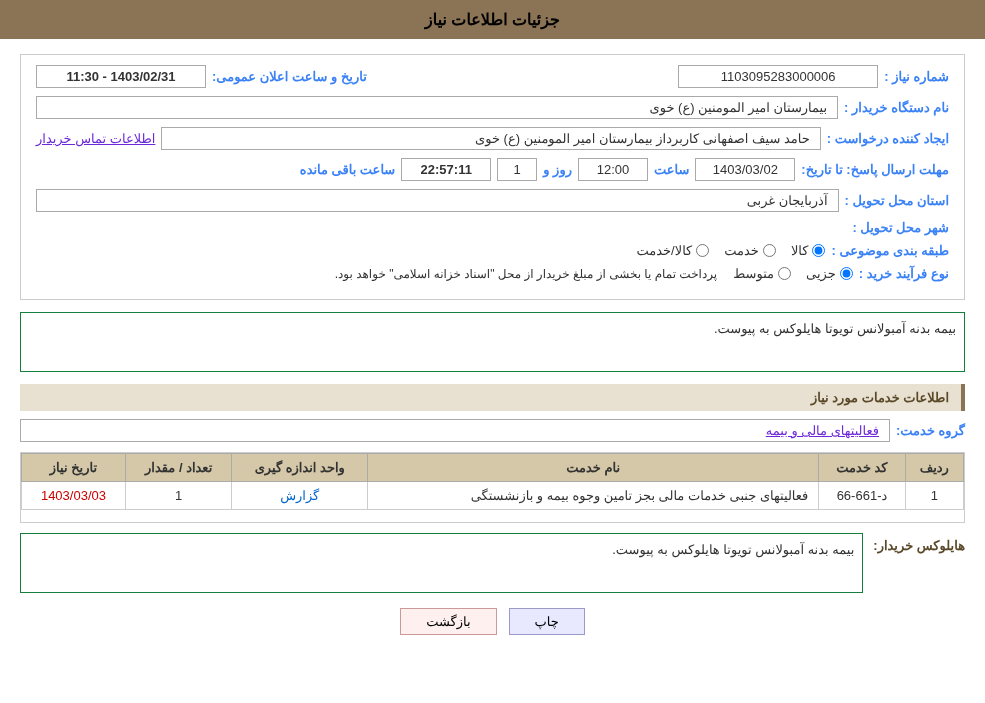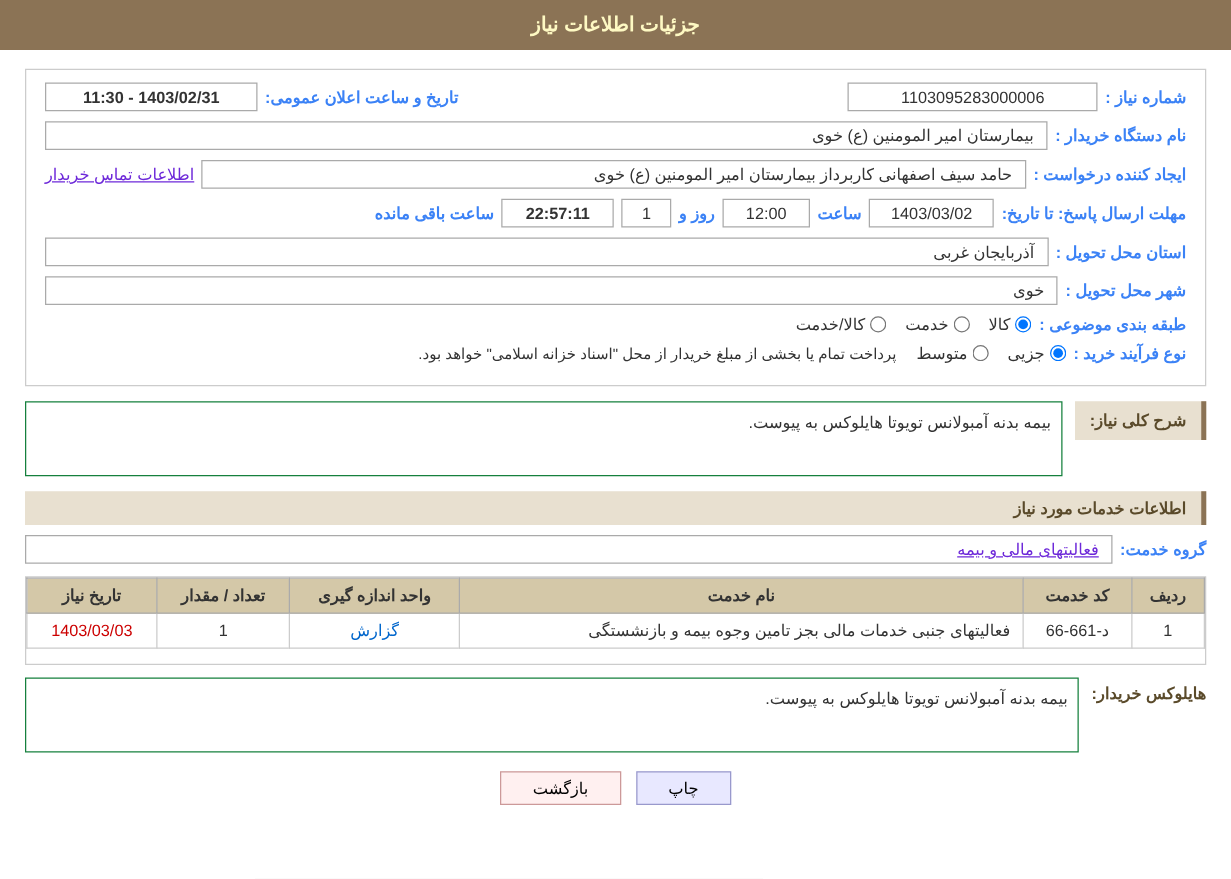--- a/index.html
+++ b/index.html
@@ -11,21 +11,21 @@
       color: #333;
     }
     .page-wrapper {
       width: 985px;
       min-height: 703px;
       background: #fff;
       margin: 0 auto;
     }
     .header-bar {
       background: #8B7355;
-      color: #fef9c3;
+      color: #000000;
       text-align: center;
       padding: 10px 0;
       font-size: 16px;
       font-weight: bold;
     }
     .content {
       padding: 15px 20px;
     }
     .form-section {
       border: 1px solid #ccc;
@@ -198,21 +198,20 @@
         <span class="field-label">ساعت باقی مانده</span>
       </div>
 
       <div class="row">
         <span class="field-label">استان محل تحویل :</span>
         <span class="value-box" style="flex:1; text-align:right; padding-right:10px;">آذربایجان غربی</span>
       </div>
 
       <div class="row">
         <span class="field-label">شهر محل تحویل :</span>
-        <span class="value-box" style="flex:1; text-align:right; padding-right:10px;">خوی</span>
       </div>
 
       <div class="row">
         <span class="field-label">طبقه بندی موضوعی :</span>
         <div class="radio-group">
           <div class="radio-item">
             <input type="radio" name="category" checked="" style="">
             <span>کالا</span>
           </div>
           <div class="radio-item">
@@ -237,21 +236,20 @@
             <input type="radio" name="process" style="">
             <span>متوسط</span>
           </div>
         </div>
         <span class="proc-note" style="font-size:12px; color:#333; margin-right:10px;">پرداخت تمام یا بخشی از مبلغ خریدار از محل "اسناد خزانه اسلامی" خواهد بود.</span>
       </div>
 
     </div>
 
     <div style="display:flex; gap:10px; margin-bottom:12px; align-items:flex-start;">
-      <span class="section-title" style="white-space:nowrap; padding:8px 12px; margin-bottom:0;">شرح کلی نیاز:</span>
       <div class="description-box">بیمه بدنه آمبولانس تویوتا هایلوکس به پیوست.</div>
     </div>
 
     <div class="section-title">اطلاعات خدمات مورد نیاز</div>
 
     <div class="row" style="margin-bottom:10px;">
       <span class="field-label">گروه خدمت:</span>
       <span class="link-text value-box" style="flex:1; text-align:right; padding-right:10px; border:1px solid #aaa;">فعالیتهای مالی و بیمه</span>
     </div>
 

